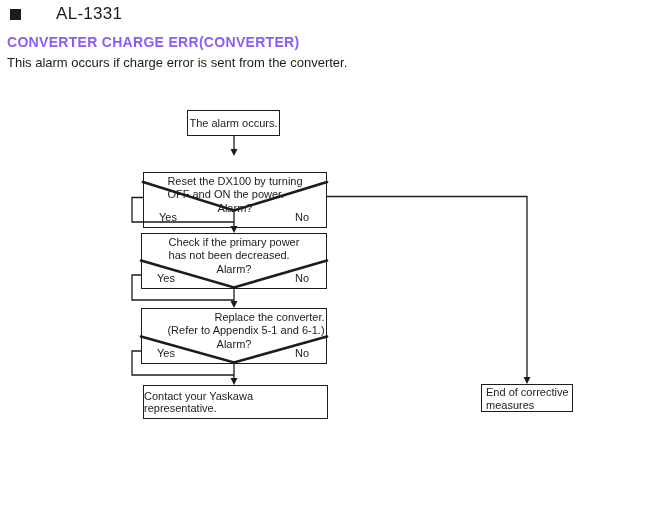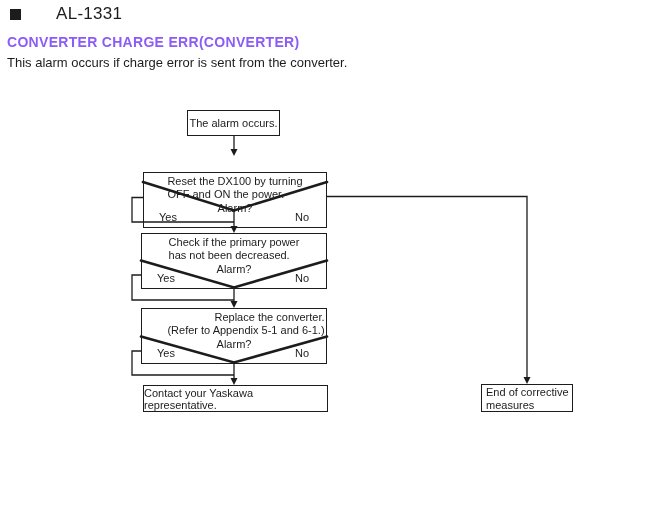--- a/index.html
+++ b/index.html
@@ -94,21 +94,21 @@
     left: 15px; top: 39px;
     line-height: 11px;
   }
   .no-label {
     position: absolute;
     right: 17px; top: 39px;
     line-height: 11px;
   }
   .contact-box {
     left: 143px; top: 385px;
-    width: 185px; height: 27px;
+    width: 185px; height: 34px;
     display: flex; align-items: center; justify-content: center;
   }
   .end-box {
     left: 481px; top: 384px;
     width: 92px; height: 28px;
     padding: 1px 0 8px 4px;
     line-height: 13px;
   }
 </style>
 </head>

